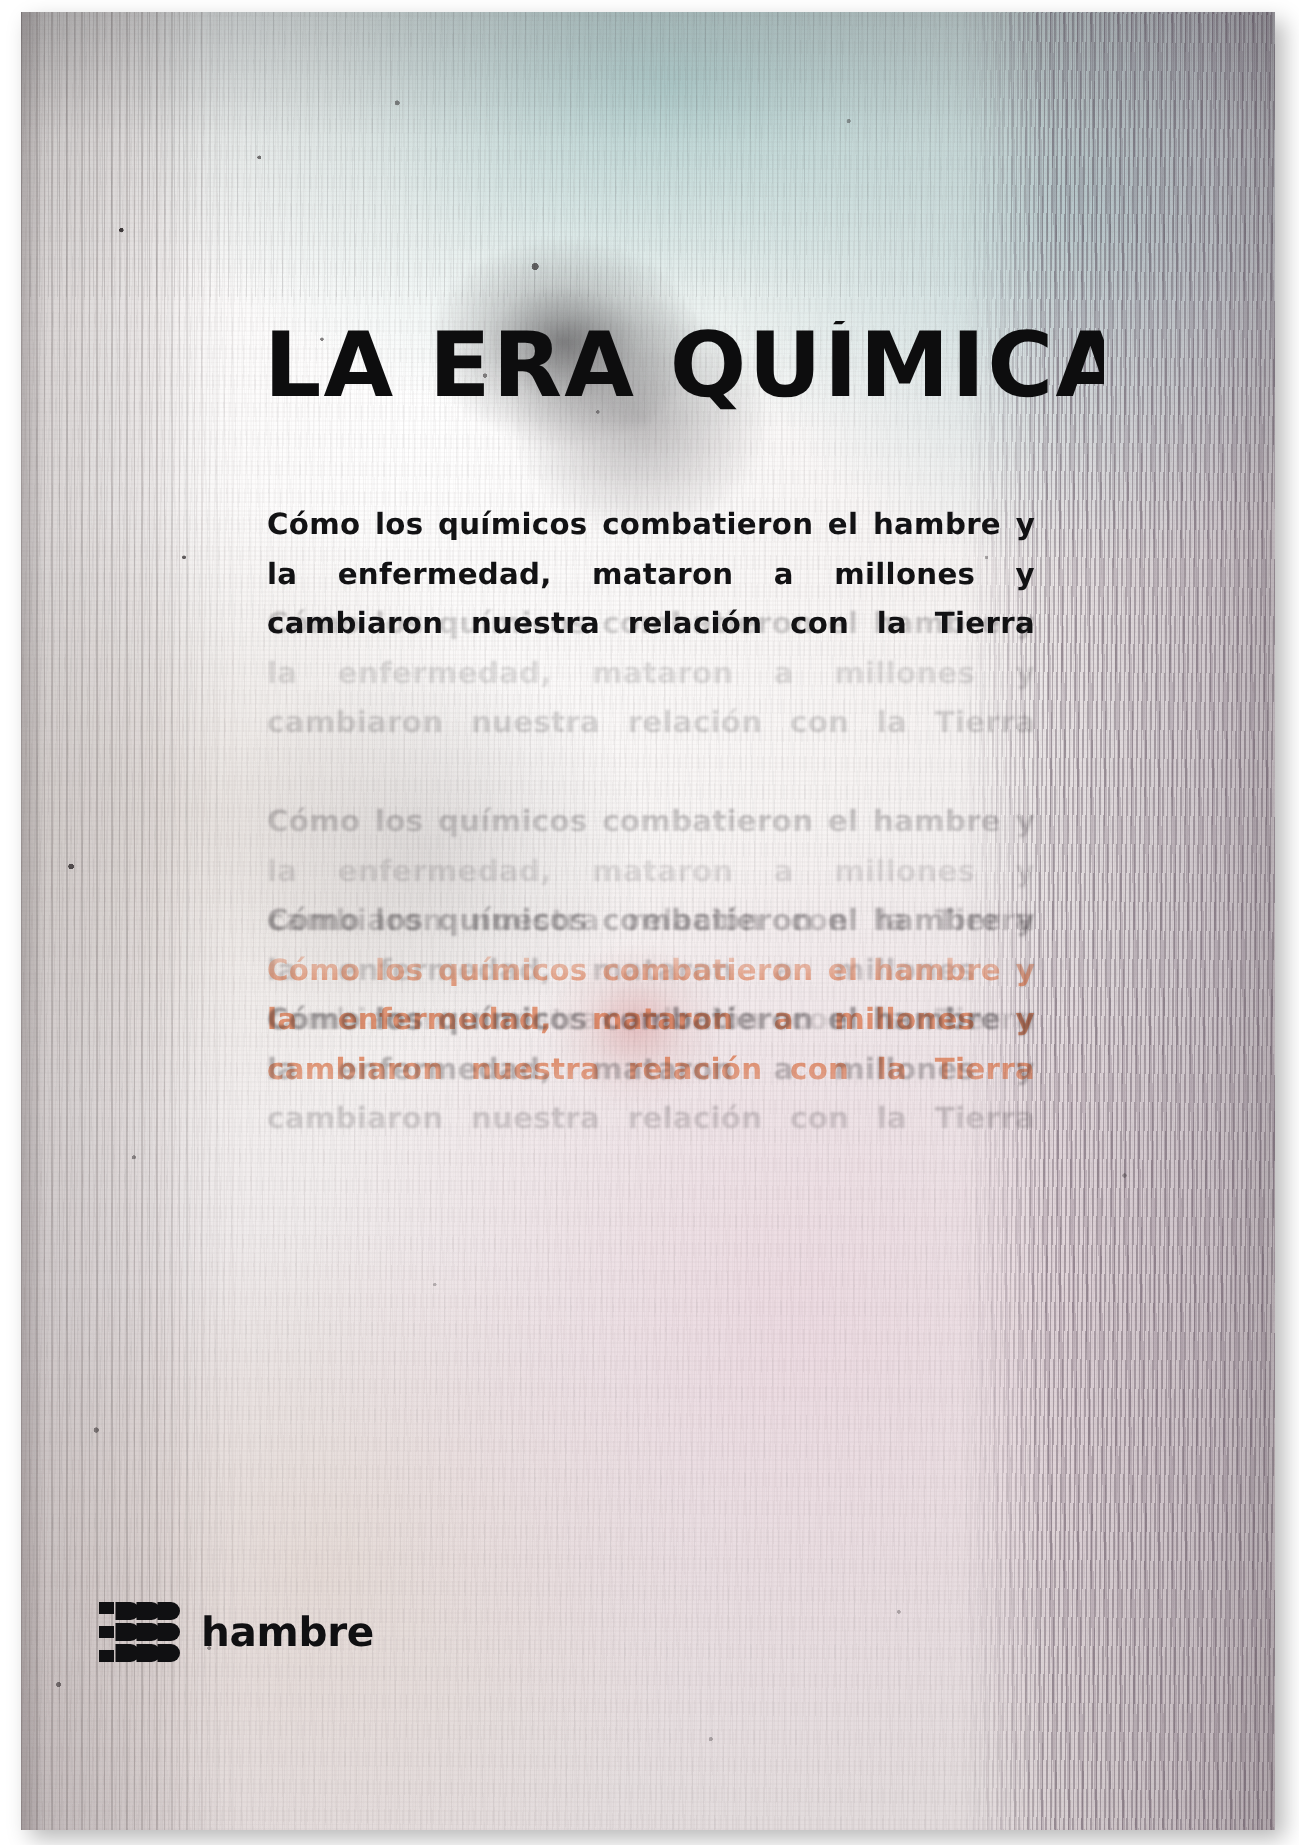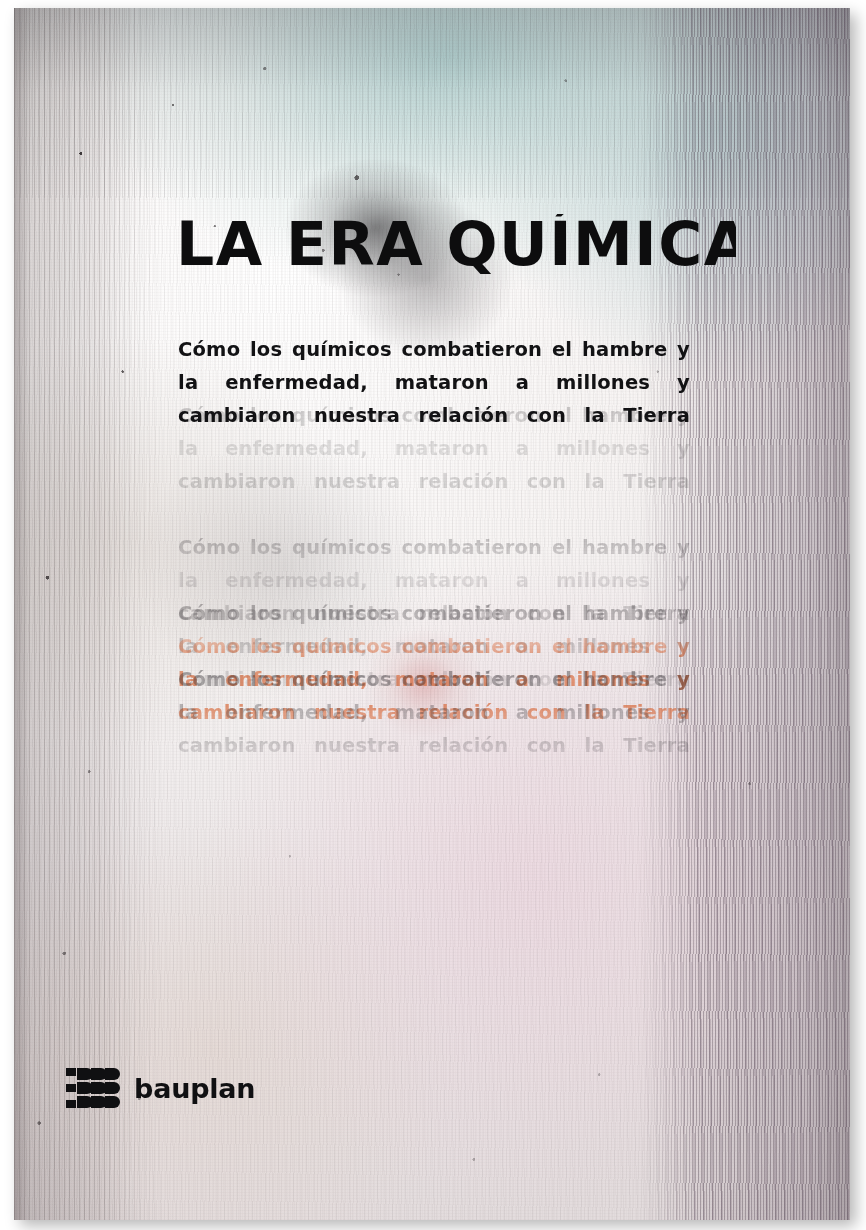--- a/index.html
+++ b/index.html
@@ -325,18 +325,18 @@
             <path d="M11 14 h10 a6 6 0 0 1 0 12 h-10 z"></path>
             <path d="M11 28 h10 a6 6 0 0 1 0 12 h-10 z"></path>
             <path d="M25 0 h10 a6 6 0 0 1 0 12 h-10 z"></path>
             <path d="M25 14 h10 a6 6 0 0 1 0 12 h-10 z"></path>
             <path d="M25 28 h10 a6 6 0 0 1 0 12 h-10 z"></path>
             <path d="M39 0 h9 a6 6 0 0 1 0 12 h-9 z"></path>
             <path d="M39 14 h9 a6 6 0 0 1 0 12 h-9 z"></path>
             <path d="M39 28 h9 a6 6 0 0 1 0 12 h-9 z"></path>
           </g>
         </svg>
-        <span class="publisher-name">bauplan</span>
+        <span class="publisher-name">hambre</span>
       </div>
 
     </div>
   </div>
 </div>
 
 </body></html>

